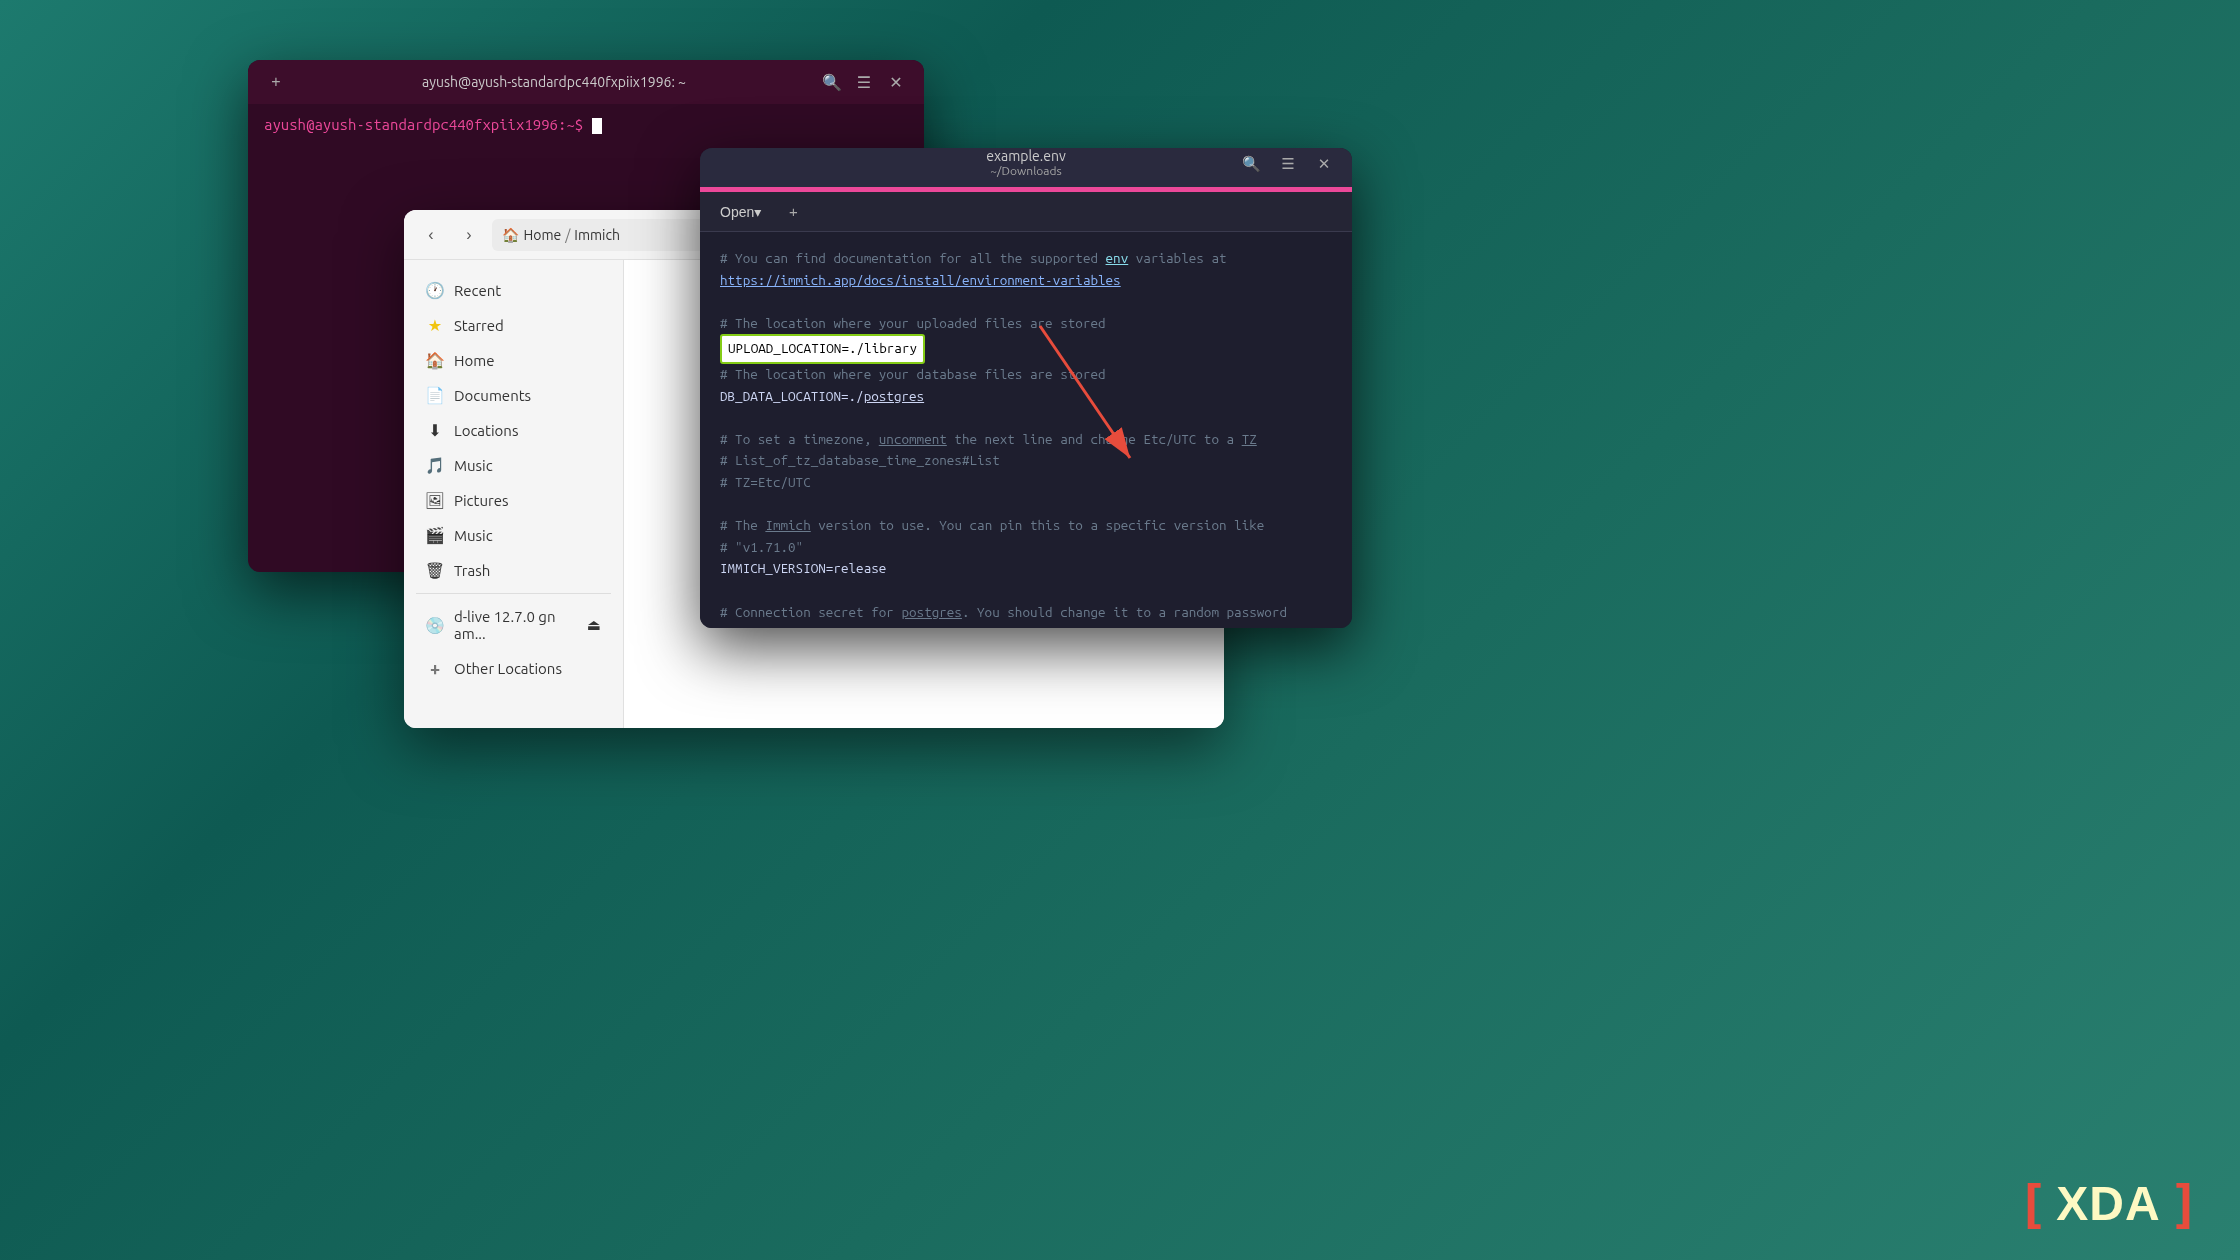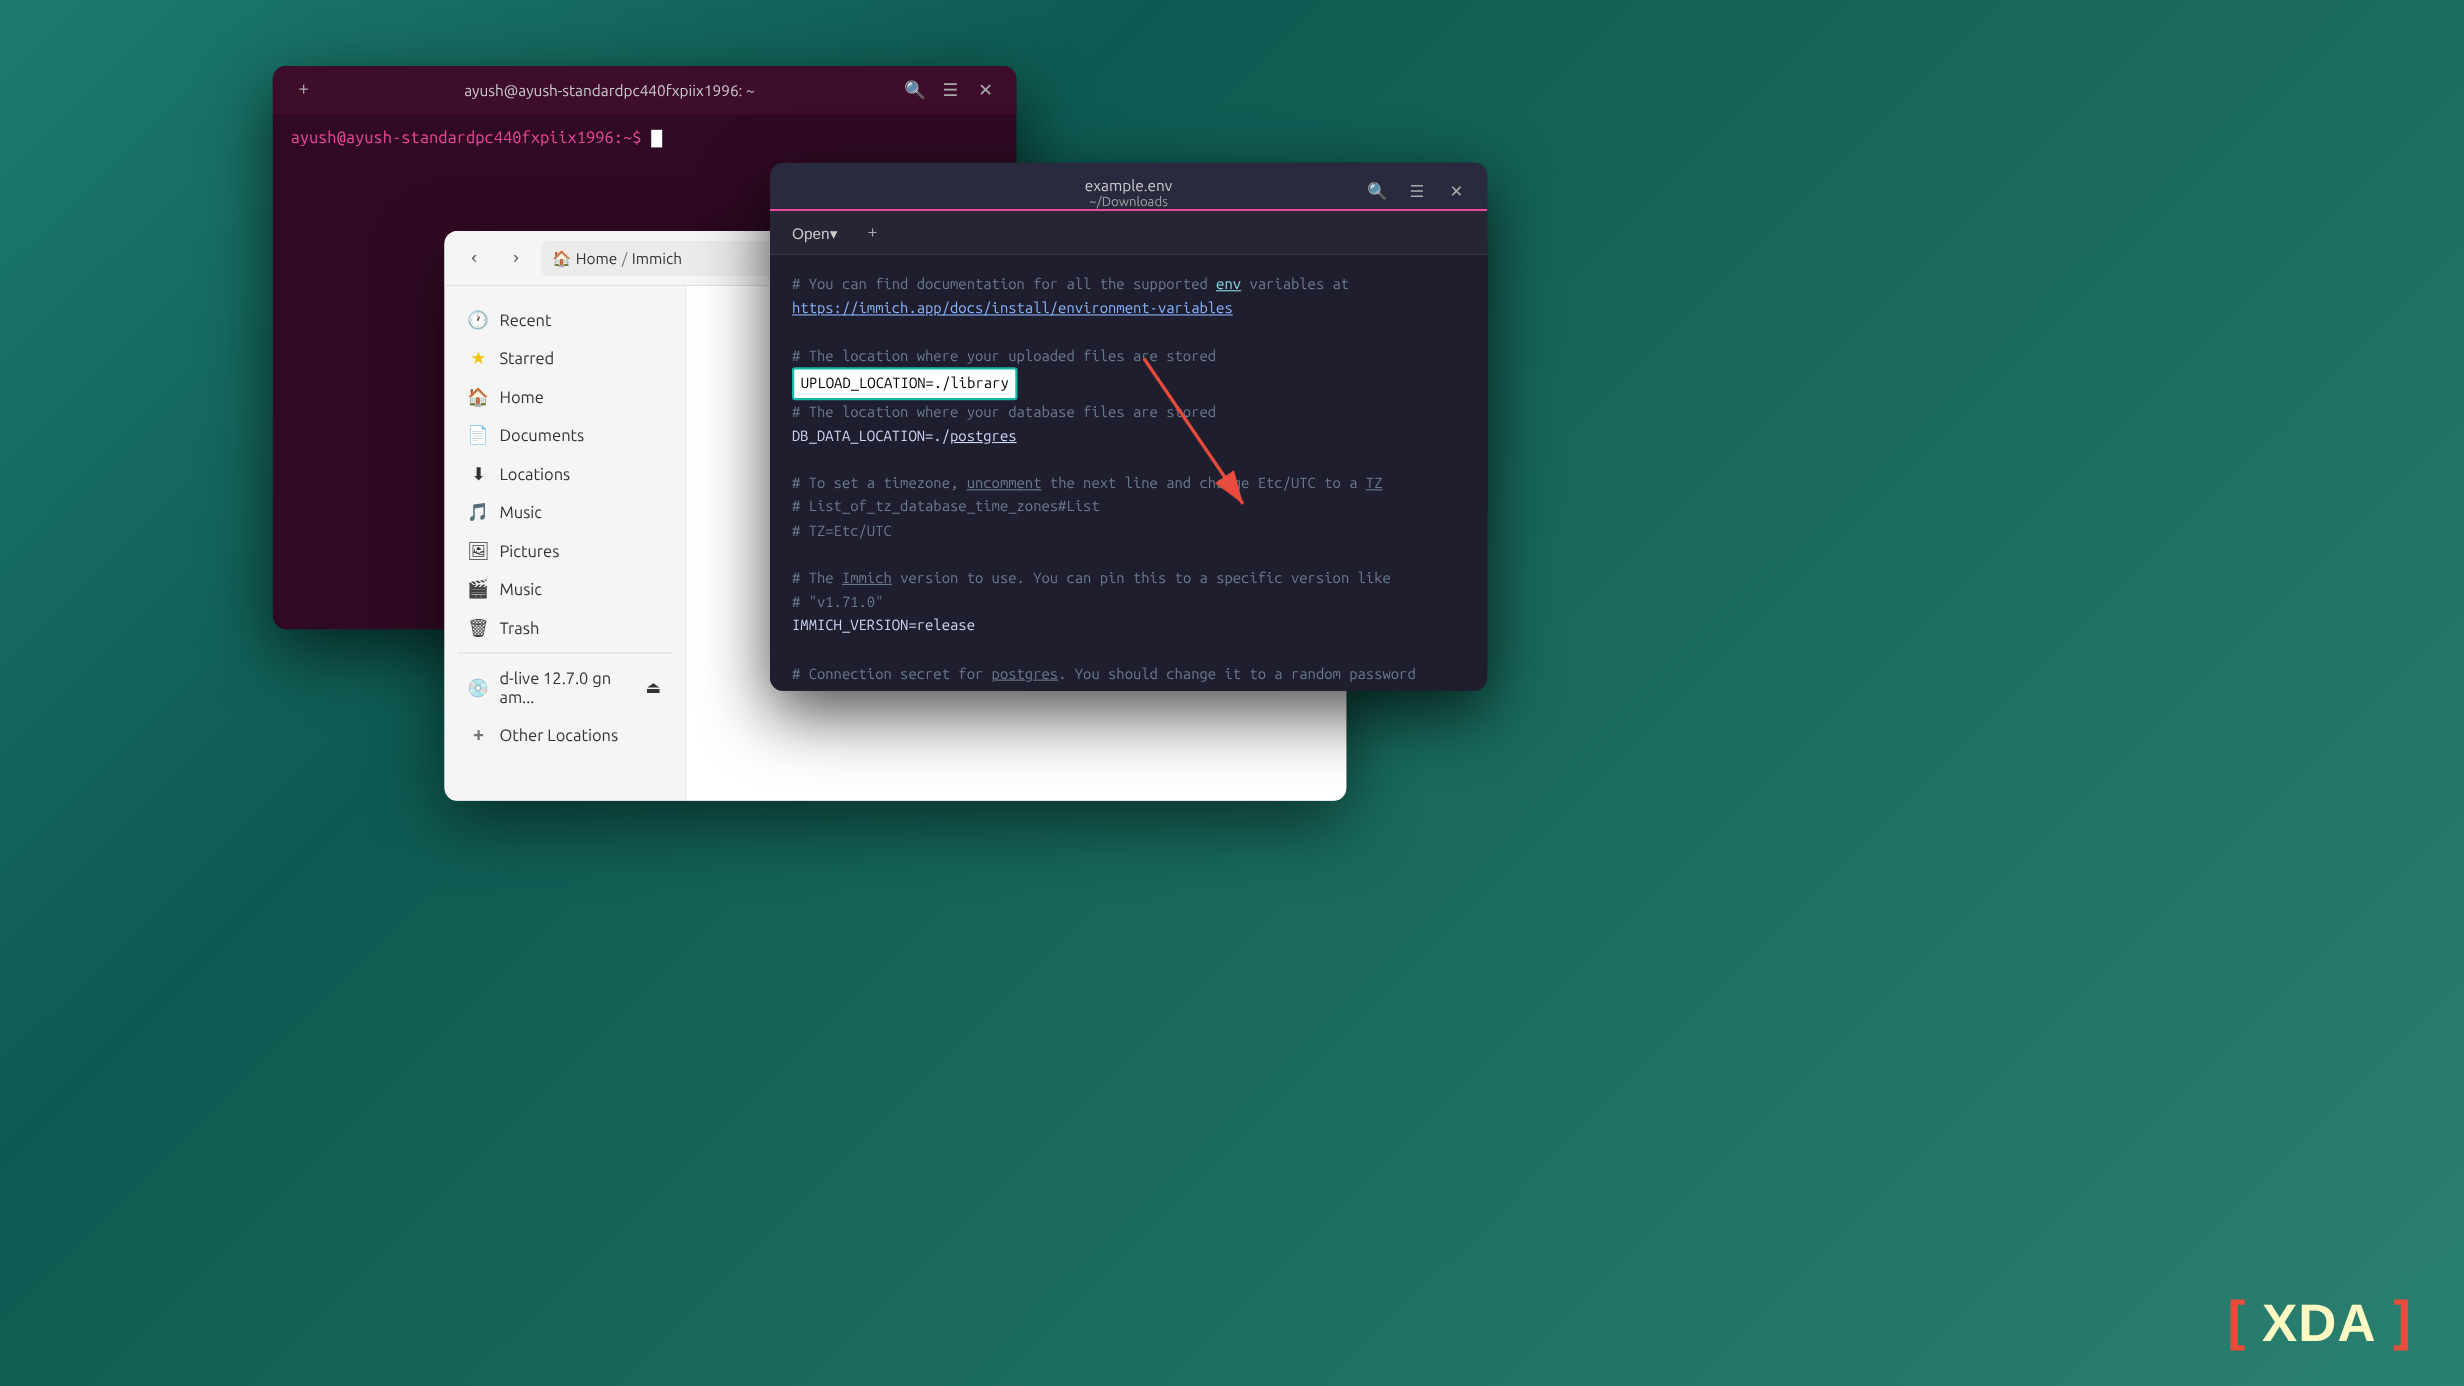--- a/index.html
+++ b/index.html
@@ -213,25 +213,25 @@
       border-radius: 12px;
       box-shadow: 0 20px 60px rgba(0,0,0,0.7);
       z-index: 3;
       overflow: hidden;
       display: flex;
       flex-direction: column;
     }
 
     .editor-titlebar {
       display: flex;
-      align-items: flex-end;
+      align-items: flex-start;
       background: #2a2a3e;
       padding: 0 12px;
       height: 44px;
-      border-bottom: 2px solid #ec4899;
+      border-bottom: 5px solid #ec4899;
     }
 
     .editor-title {
       color: #ccc;
       font-size: 14px;
       flex: 1;
       text-align: center;
     }
 
     .editor-btn {
@@ -283,21 +283,21 @@
     }
 
     .editor-content .comment { color: #6a7a8c; }
     .editor-content .link { color: #89b4fa; text-decoration: underline; }
     .editor-content .highlight-box {
       display: inline-block;
       background: #fff;
       color: #000;
       padding: 2px 6px;
       border-radius: 3px;
-      border: 2px solid #14b8a6;
+      border: 2px solid #84cc16;
     }
 
     
     .xda-logo {
       position: absolute;
       bottom: 30px;
       right: 40px;
       z-index: 5;
       display: flex;
       align-items: center;

